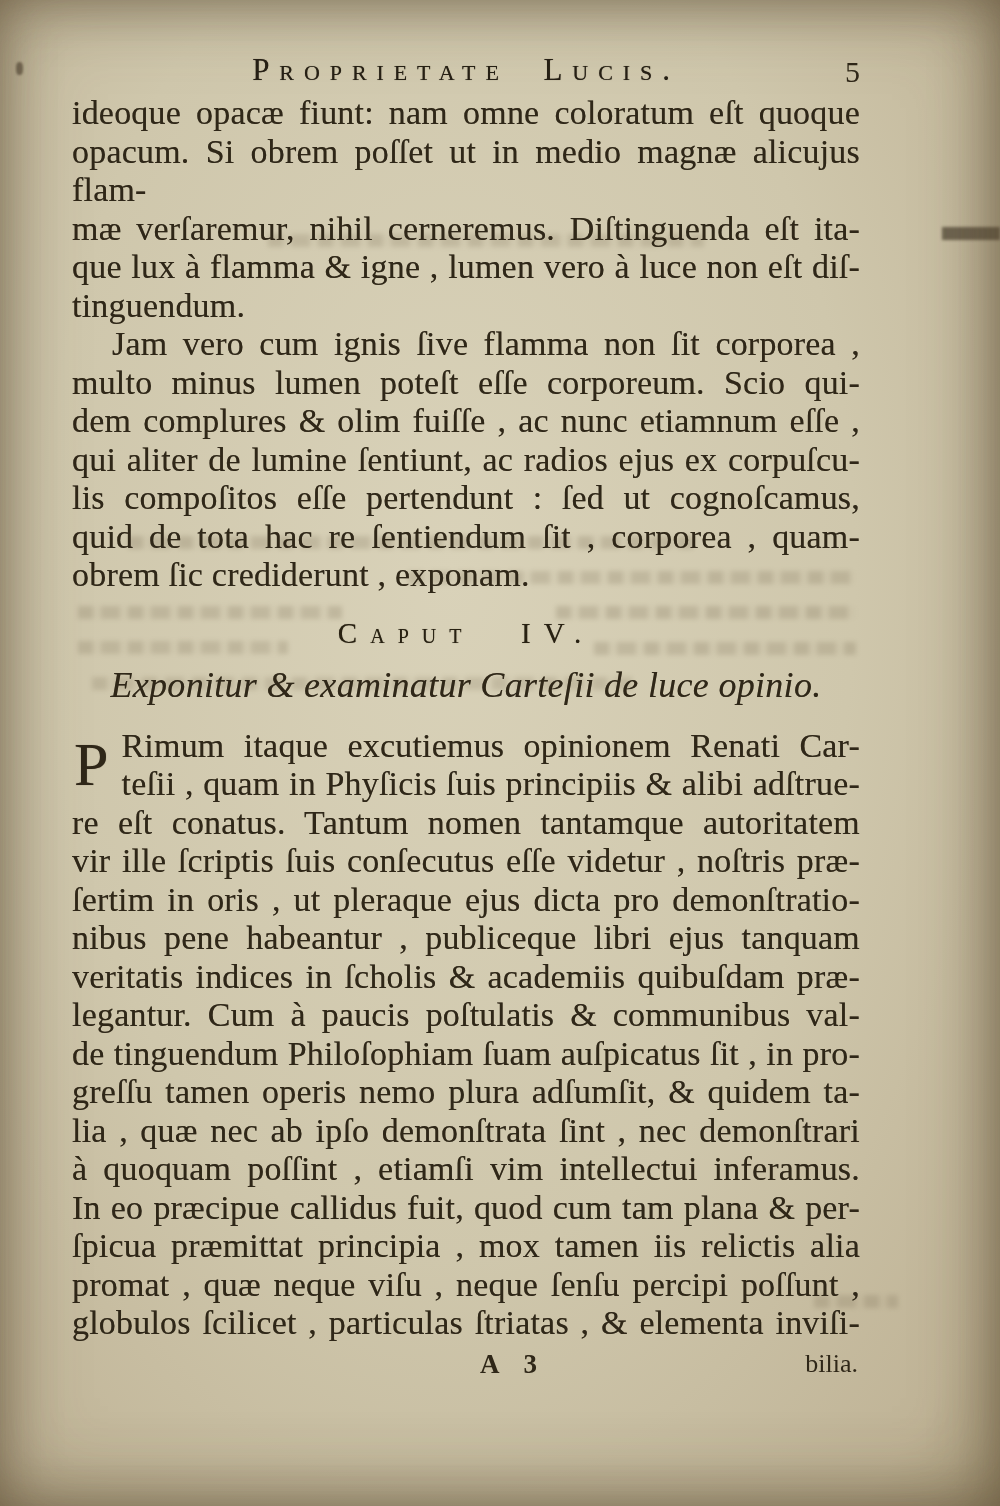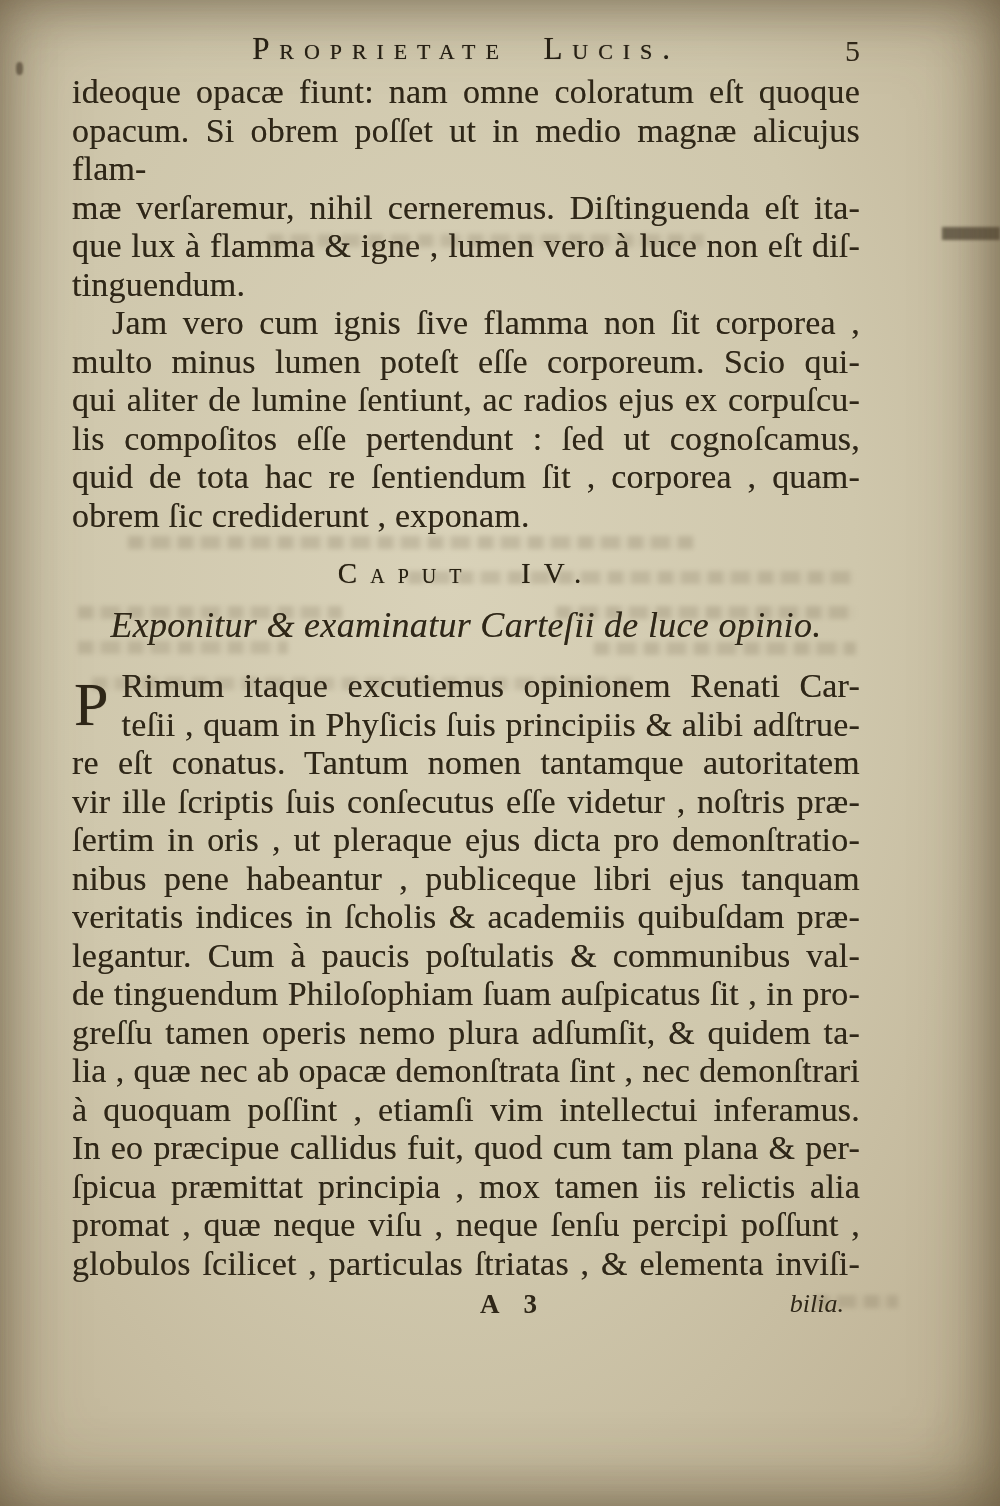--- a/index.html
+++ b/index.html
@@ -30,21 +30,21 @@
       inset 24px 0 60px -22px rgba(85, 70, 45, .30),
       inset 0 26px 60px -22px rgba(85, 70, 45, .30),
       inset 0 -30px 70px -20px rgba(85, 70, 45, .34);
   }
 
   .content {
     position: absolute;
     left: 72px;
     top: 0;
     width: 788px;
-    padding-top: 29px;
+    padding-top: 50px;
   }
 
   
   .running-head {
     position: relative;
     height: 44px;
     text-align: center;
   }
   .running-head .title {
     font-variant-caps: small-caps;
@@ -120,24 +120,23 @@
     position: absolute;
     left: 56%;
     transform: translateX(-50%);
     font-size: 27px;
     line-height: 38px;
     letter-spacing: .35em;
     font-weight: bold;
   }
   .pagefoot .catch {
     position: absolute;
-    right: 16px;
+    right: 2px;
     font-size: 26px;
     line-height: 38px;
-    font-style: italic;
   }
 
   
   .ghosts { position: absolute; inset: 0; pointer-events: none; }
   .sm {
     position: absolute;
     height: 13px;
     filter: blur(2.6px);
     background: repeating-linear-gradient(90deg,
       rgba(122,109,84,.60) 0 15px,
@@ -191,20 +190,21 @@
           <div class="line">mæ verſaremur, nihil cerneremus. Diſtinguenda eſt ita-</div>
           <div class="line">que lux à flamma &amp; igne , lumen vero à luce non eſt diſ-</div>
           <div class="line flush">tinguendum.</div>
         </div>
     </section>
 
     <section class="paragraph">
       <div class="lines" data-indent-first="true">
           <div class="line">Jam vero cum ignis ſive flamma non ſit corporea ,</div>
           <div class="line">multo minus lumen poteſt eſſe corporeum. Scio qui-</div>
+          <div class="line">dem complures &amp; olim fuiſſe , ac nunc etiamnum eſſe ,</div>
           <div class="line">qui aliter de lumine ſentiunt, ac radios ejus ex corpuſcu-</div>
           <div class="line">lis compoſitos eſſe pertendunt : ſed ut cognoſcamus,</div>
           <div class="line">quid de tota hac re ſentiendum ſit , corporea , quam-</div>
           <div class="line flush">obrem ſic crediderunt , exponam.</div>
         </div>
     </section>
 
     <h2 class="chapter">Caput IV.</h2>
 
     <div class="subtitle">Exponitur &amp; examinatur Carteſii de luce opinio.</div>
@@ -215,21 +215,21 @@
           <div class="line">Rimum itaque excutiemus opinionem Renati Car-</div>
           <div class="line">teſii , quam in Phyſicis ſuis principiis &amp; alibi adſtrue-</div>
           <div class="line">re eſt conatus. Tantum nomen tantamque autoritatem</div>
           <div class="line">vir ille ſcriptis ſuis conſecutus eſſe videtur , noſtris præ-</div>
           <div class="line">ſertim in oris , ut pleraque ejus dicta pro demonſtratio-</div>
           <div class="line">nibus pene habeantur , publiceque libri ejus tanquam</div>
           <div class="line">veritatis indices in ſcholis &amp; academiis quibuſdam præ-</div>
           <div class="line">legantur. Cum à paucis poſtulatis &amp; communibus val-</div>
           <div class="line">de tinguendum Philoſophiam ſuam auſpicatus ſit , in pro-</div>
           <div class="line">greſſu tamen operis nemo plura adſumſit, &amp; quidem ta-</div>
-          <div class="line">lia , quæ nec ab opacæ demonſtrata ſint , nec demonſtrari</div>
+          <div class="line">lia , quæ nec ab ipſo demonſtrata ſint , nec demonſtrari</div>
           <div class="line">à quoquam poſſint , etiamſi vim intellectui inferamus.</div>
           <div class="line">In eo præcipue callidus fuit, quod cum tam plana &amp; per-</div>
           <div class="line">ſpicua præmittat principia , mox tamen iis relictis alia</div>
           <div class="line">promat , quæ neque viſu , neque ſenſu percipi poſſunt ,</div>
           <div class="line">globulos ſcilicet , particulas ſtriatas , &amp; elementa inviſi-</div>
         </div>
     </section>
 
     <footer class="pagefoot">
       <span class="sig">A 3</span>

